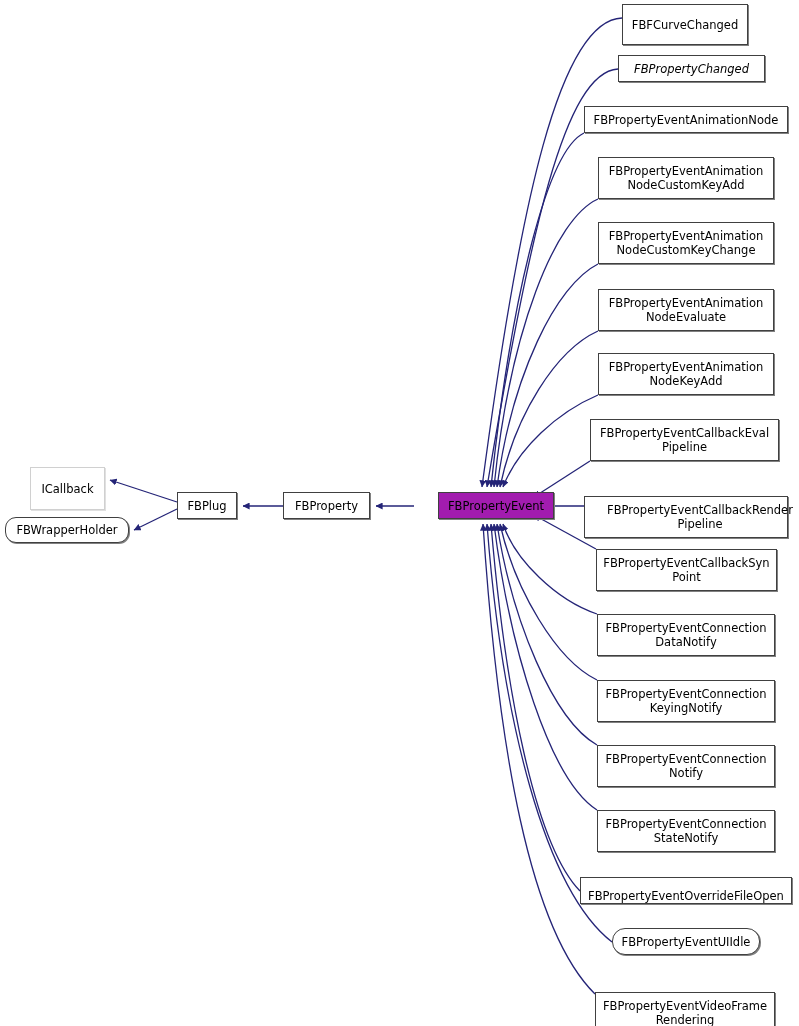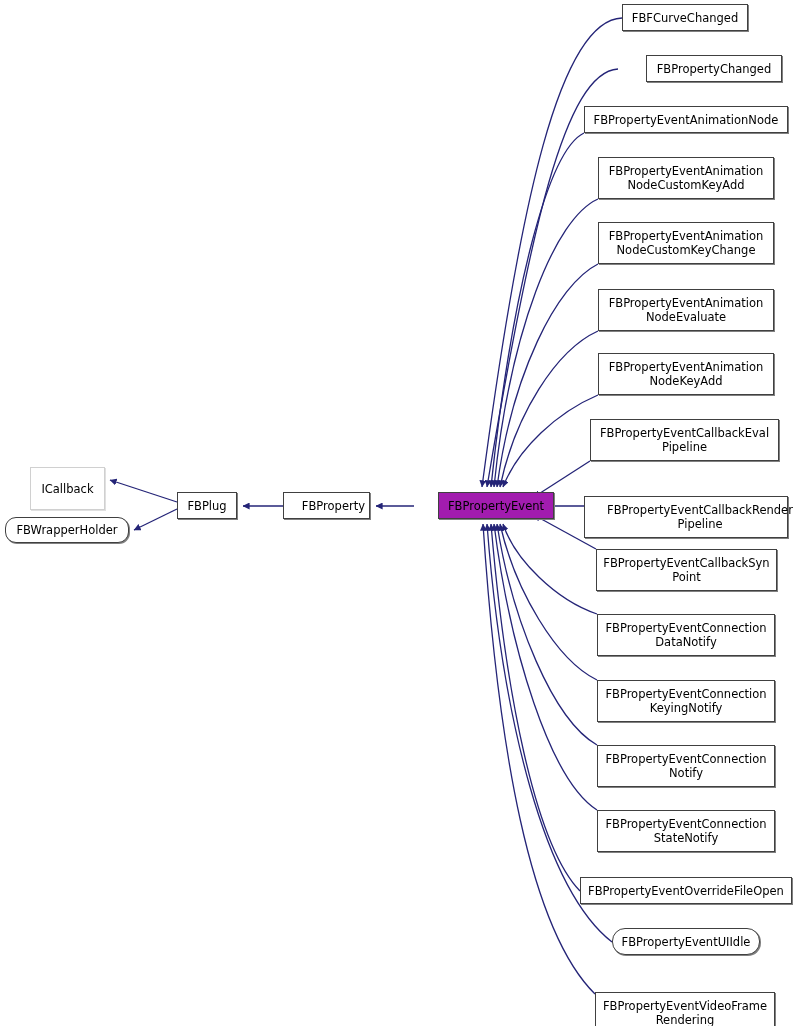--- a/index.html
+++ b/index.html
@@ -83,24 +83,24 @@
       <path d="M 597 745 C 553 720 512 620 497 524" fill="none" stroke="#242477" stroke-width="1.3" marker-end="url(#arrowhead)"></path>
       <path d="M 597 810 C 550 780 510 650 494 524" fill="none" stroke="#242477" stroke-width="1.3" marker-end="url(#arrowhead)"></path>
       <path d="M 580 891 C 535 845 505 690 491 524" fill="none" stroke="#242477" stroke-width="1.3" marker-end="url(#arrowhead)"></path>
       <path d="M 612 942 C 545 890 502 720 487 524" fill="none" stroke="#242477" stroke-width="1.3" marker-end="url(#arrowhead)"></path>
       <path d="M 595 994 C 530 930 498 750 483 524" fill="none" stroke="#242477" stroke-width="1.3" marker-end="url(#arrowhead)"></path>
     </svg>
   <div id="nodes">
       <div class="node faded" style="left: 30px; top: 467px; width: 75px; height: 43px;"><span class="label">ICallback</span></div>
       <div class="node" style="left: 5px; top: 517px; width: 124px; height: 26px; border-radius: 11px;"><span class="label">FBWrapperHolder</span></div>
       <div class="node" style="left: 177px; top: 492px; width: 60px; height: 27px;"><span class="label">FBPlug</span></div>
-      <div class="node" style="left: 283px; top: 492px; width: 87px; height: 27px; justify-content: flex-end;"><span class="label">FBProperty</span></div>
+      <div class="node" style="left: 283px; top: 492px; width: 87px; height: 27px;"><span class="label">FBProperty</span></div>
       <div class="node highlight" style="left: 414px; top: 492px; width: 116px; height: 27px;"><span class="label">FBPropertyEvent</span></div>
-      <div class="node" style="left: 622px; top: 4px; width: 126px; height: 27px;"><span class="label">FBFCurveChanged</span></div>
-      <div class="node" style="left: 646px; top: 55px; width: 136px; height: 27px;"><span class="label">FBPropertyChanged</span></div>
+      <div class="node" style="left: 622px; top: 4px; width: 126px; height: 41px;"><span class="label">FBFCurveChanged</span></div>
+      <div class="node" style="left: 618px; top: 55px; width: 147px; height: 27px; font-style: italic;"><span class="label">FBPropertyChanged</span></div>
       <div class="node" style="left: 584px; top: 106px; width: 204px; height: 27px;"><span class="label">FBPropertyEventAnimationNode</span></div>
       <div class="node" style="left: 598px; top: 157px; width: 176px; height: 42px;"><span class="label">FBPropertyEventAnimation
 NodeCustomKeyAdd</span></div>
       <div class="node" style="left: 598px; top: 222px; width: 176px; height: 42px;"><span class="label">FBPropertyEventAnimation
 NodeCustomKeyChange</span></div>
       <div class="node" style="left: 598px; top: 289px; width: 176px; height: 42px;"><span class="label">FBPropertyEventAnimation
 NodeEvaluate</span></div>
       <div class="node" style="left: 598px; top: 353px; width: 176px; height: 42px;"><span class="label">FBPropertyEventAnimation
 NodeKeyAdd</span></div>
       <div class="node" style="left: 590px; top: 419px; width: 189px; height: 42px;"><span class="label">FBPropertyEventCallbackEval
@@ -110,18 +110,18 @@
       <div class="node" style="left: 596px; top: 549px; width: 181px; height: 42px;"><span class="label">FBPropertyEventCallbackSyn
 Point</span></div>
       <div class="node" style="left: 597px; top: 614px; width: 178px; height: 42px;"><span class="label">FBPropertyEventConnection
 DataNotify</span></div>
       <div class="node" style="left: 597px; top: 680px; width: 178px; height: 42px;"><span class="label">FBPropertyEventConnection
 KeyingNotify</span></div>
       <div class="node" style="left: 597px; top: 745px; width: 178px; height: 42px;"><span class="label">FBPropertyEventConnection
 Notify</span></div>
       <div class="node" style="left: 597px; top: 810px; width: 178px; height: 42px;"><span class="label">FBPropertyEventConnection
 StateNotify</span></div>
-      <div class="node" style="left: 580px; top: 877px; width: 212px; height: 27px;"><span class="label">FBPropertyEventOverrideFileOpen</span></div>
+      <div class="node" style="left: 580px; top: 877px; width: 212px; height: 27px; align-items: flex-end;"><span class="label">FBPropertyEventOverrideFileOpen</span></div>
       <div class="node" style="left: 612px; top: 928px; width: 148px; height: 27px; border-radius: 13px;"><span class="label">FBPropertyEventUIIdle</span></div>
       <div class="node" style="left: 595px; top: 992px; width: 180px; height: 42px;"><span class="label">FBPropertyEventVideoFrame
 Rendering</span></div>
     </div>
 </div>
 
 </body></html>

